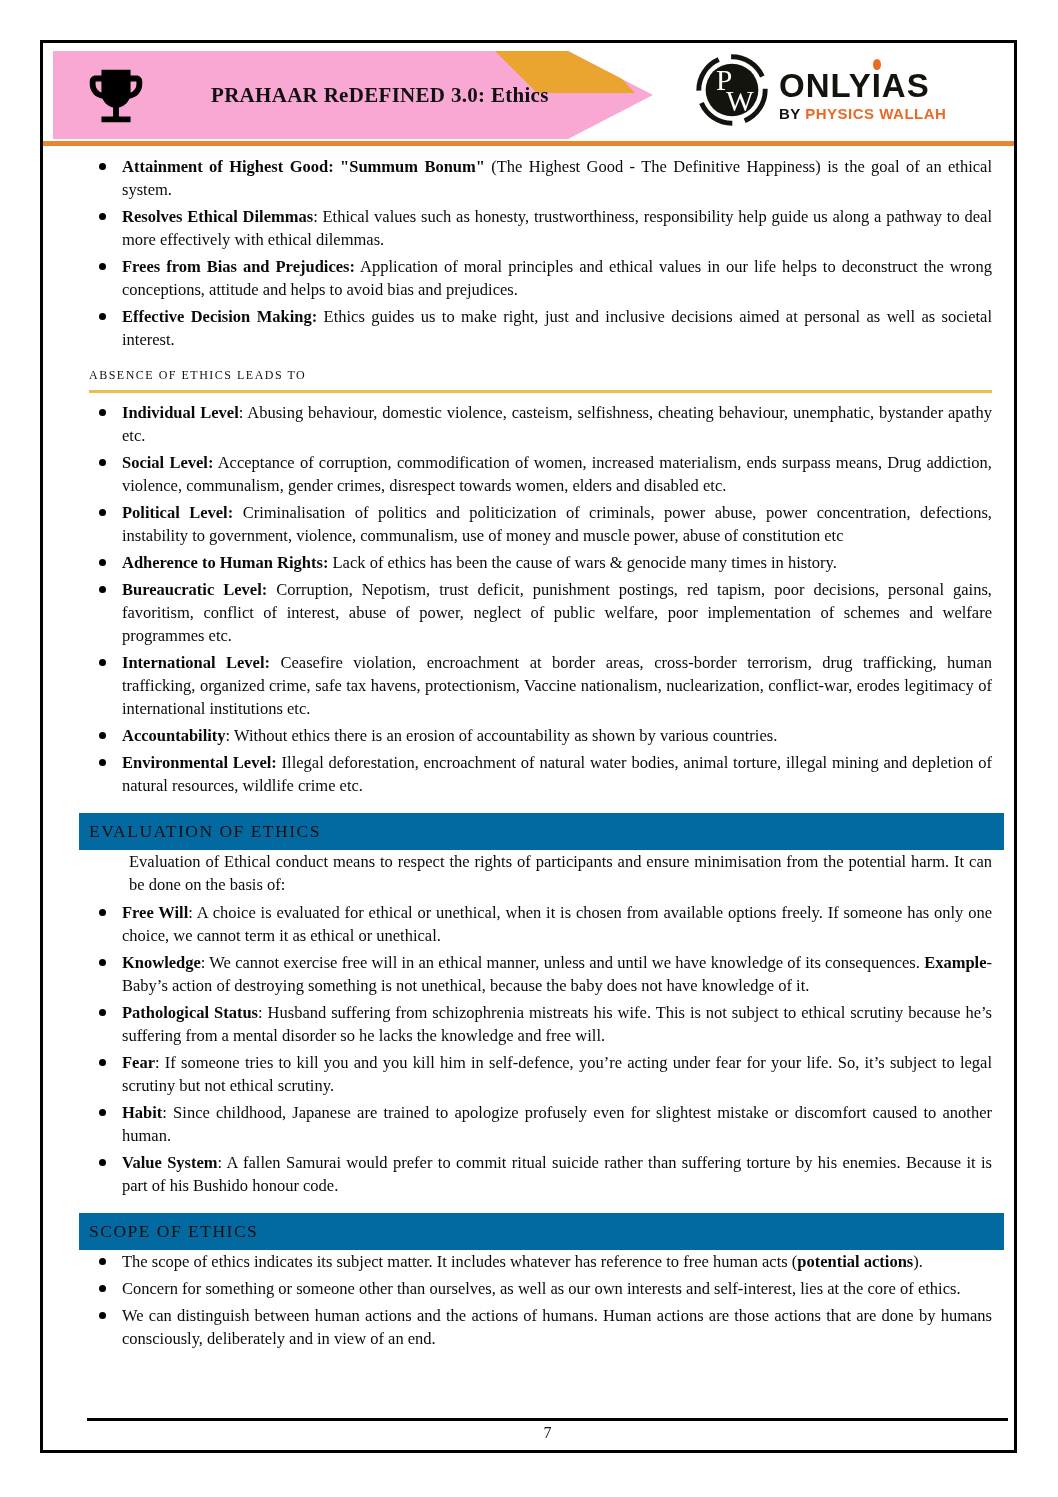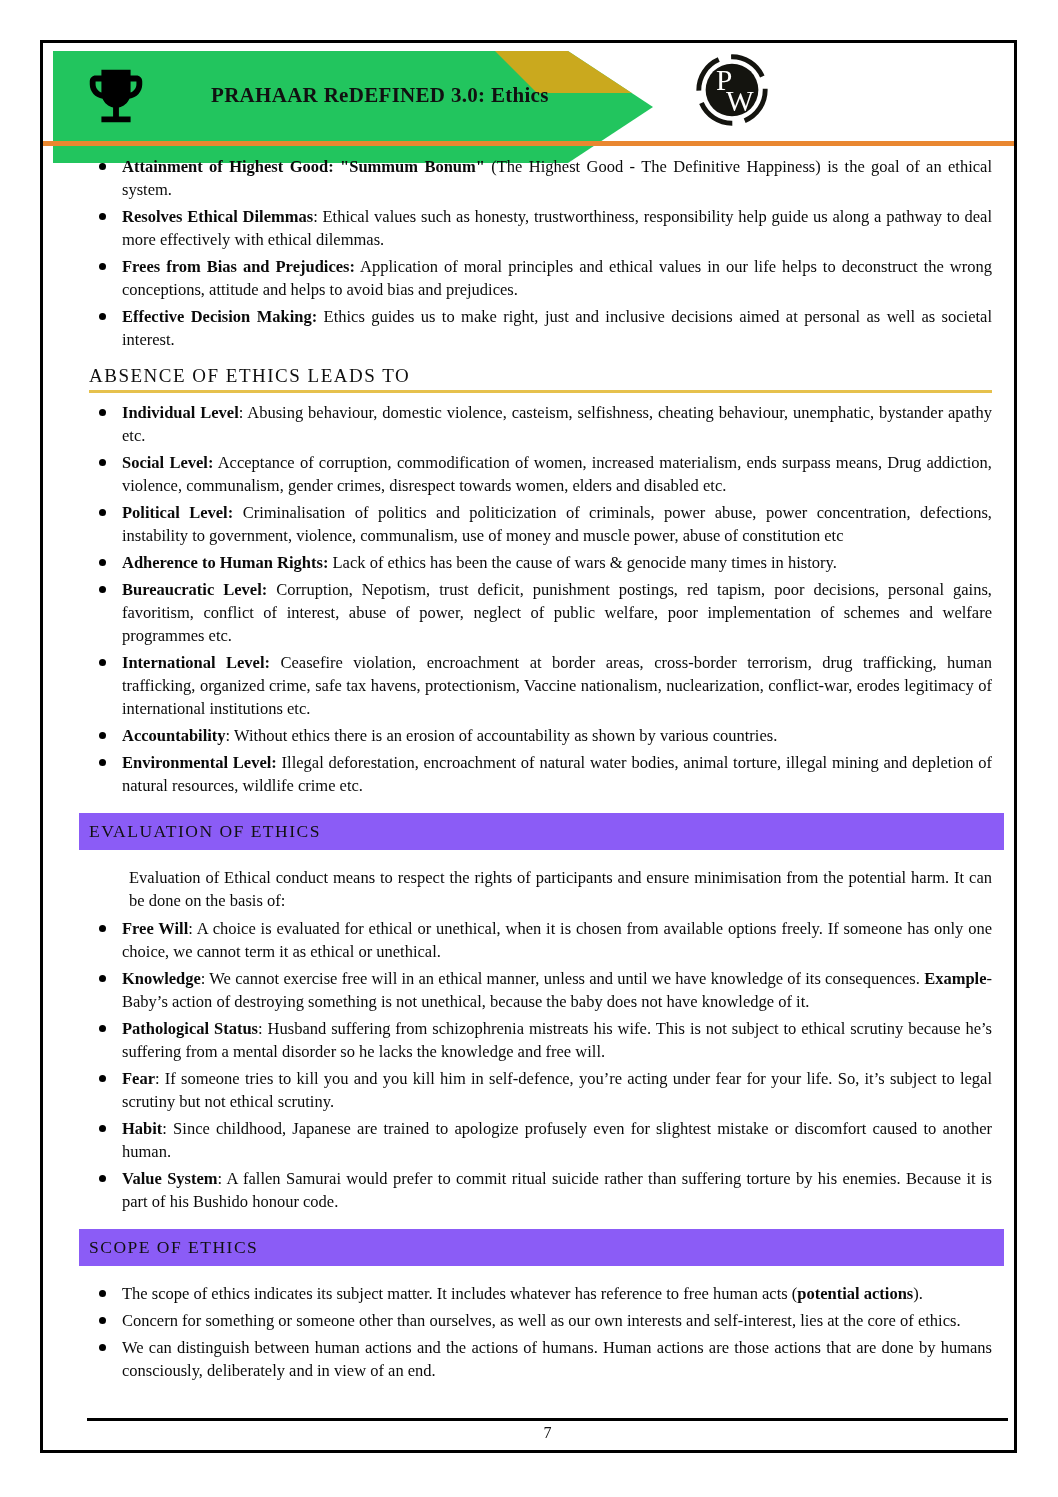--- a/index.html
+++ b/index.html
@@ -4,22 +4,22 @@
 <style>
   * { margin:0; padding:0; box-sizing:border-box; }
   html,body { width:1058px; height:1497px; background:#ffffff; font-family:"Liberation Serif", serif; }
   .page {
     position:absolute; left:40px; top:40px; width:977px; height:1413px;
     border:3px solid #000; background:#fff;
   }
   
   .header { position:relative; height:98px; }
   .banner {
-    position:absolute; left:10px; top:8px; width:600px; height:112px;
-    background:#22c55e;
+    position:absolute; left:10px; top:8px; width:600px; height:88px;
+    background:#f9a8d4;
     clip-path:polygon(0 0, 515px 0, 100% 50%, 515px 100%, 0 100%);
   }
   .banner-accent {
     position:absolute; right:18px; top:0; width:140px; height:42px;
     background:#E7A313; opacity:.85;
     clip-path:polygon(0 0, 72% 0, 100% 100%, 30% 100%);
   }
   .trophy { position:absolute; left:28px; top:10px; width:70px; height:70px; }
   .banner-title {
     position:absolute; left:158px; top:0; height:88px; display:flex; align-items:center;
@@ -43,26 +43,26 @@
   .orange-rule { position:absolute; left:0; right:0; top:98px; height:5px; background:#E98730; }
   
   .content { position:relative; margin:14px 22px 0 46px; font-size:16.5px; line-height:23px; color:#0a0a0a; }
   ul.blist { list-style:none; }
   ul.blist li { position:relative; padding-left:33px; text-align:justify; margin-bottom:4px; }
   ul.blist li::before {
     content:''; position:absolute; left:10px; top:8px; width:7px; height:7px;
     border-radius:50%; background:#000;
   }
   .sec-underline {
-    font-size:19px; font-weight:normal; letter-spacing:1.5px; color:#101010;
+    font-size:12px; font-weight:normal; letter-spacing:1.5px; color:#101010;
     border-bottom:3px solid #E6C14D; padding-bottom:3px; margin:13px 0 8px 0;
   }
   .sec-banner {
     font-size:17.5px; font-weight:normal; letter-spacing:1.5px; color:#101010;
-    background:#8b5cf6; padding:7px 10px; margin:16px -12px 16px -10px;
+    background:#0369a1; padding:7px 10px; margin:16px -12px 0 -10px;
   }
   .para { text-align:justify; margin-bottom:5px;margin-left:40px; }
   
   .footer { position:absolute; left:44px; right:6px; bottom:8px; }
   .footer-line { border-top:3px solid #000; }
   .page-num { text-align:center; font-size:16px; padding-top:3px; color:#111; }
 </style>
 </head>
 <body>
 
@@ -77,20 +77,27 @@
       <div class="banner-title">PRAHAAR ReDEFINED 3.0: Ethics</div>
     </div>
 
     <div class="logo-block">
       <svg class="pw-seal" viewBox="0 0 84 84">
         <circle cx="42" cy="42" r="34" fill="none" stroke="#14140f" stroke-width="5" stroke-dasharray="40 13"></circle>
         <circle cx="42" cy="42" r="27" fill="#14140f"></circle>
         <text x="34" y="42" font-family="Liberation Serif, serif" font-size="30" fill="#fff" text-anchor="middle">P</text>
         <text x="50" y="64" font-family="Liberation Serif, serif" font-size="30" fill="#fff" text-anchor="middle">W</text>
       </svg>
+      <div class="brand-col">
+        <div class="brand-word"><span>ONLY</span><span class="brand-i">I</span><span>AS</span></div>
+        <div class="byline">
+          <span class="by">BY</span>
+          <span class="pwname">PHYSICS WALLAH</span>
+        </div>
+      </div>
     </div>
   </div>
   <div class="orange-rule"></div>
 
   <div class="content">
 
     <ul class="blist">
       <li><b>Attainment of Highest Good: "Summum Bonum"</b><span> (The Highest Good - The Definitive Happiness) is the goal of an ethical system.</span></li>
       <li><b>Resolves Ethical Dilemmas</b><span>: Ethical values such as honesty, trustworthiness, responsibility help guide us along a pathway to deal more effectively with ethical dilemmas.</span></li>
       <li><b>Frees from Bias and Prejudices:</b><span> Application of moral principles and ethical values in our life helps to deconstruct the wrong conceptions, attitude and helps to avoid bias and prejudices.</span></li>

